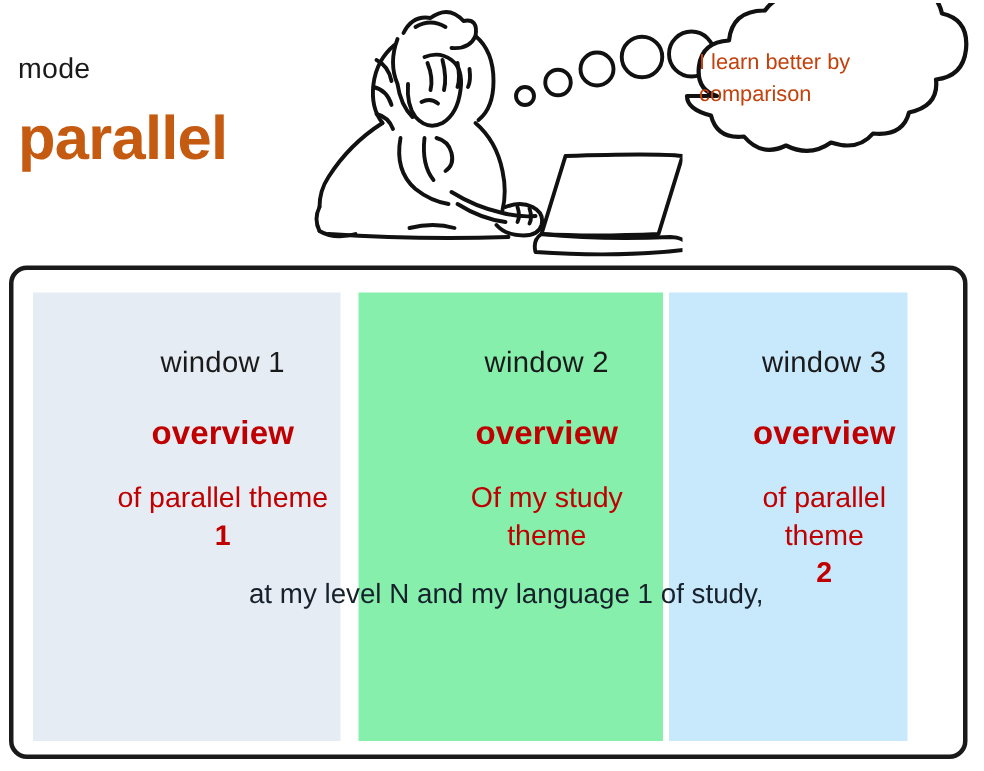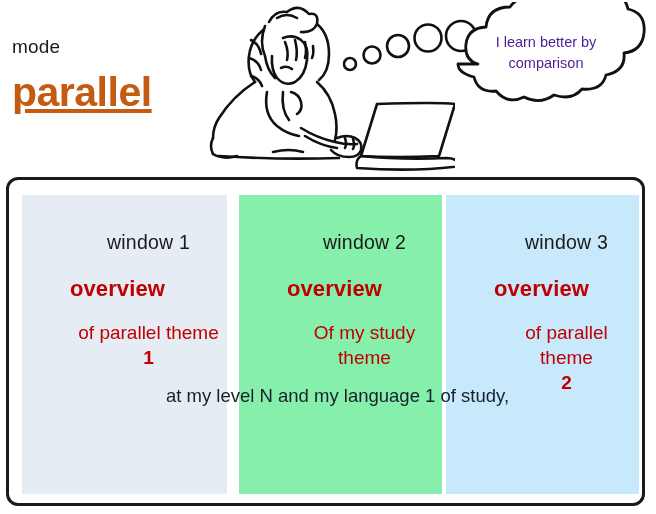--- a/index.html
+++ b/index.html
@@ -28,21 +28,20 @@
     color: #1a1a1a;
     letter-spacing: 0.2px;
   }
   .mode-value {
     position: absolute;
     left: 12px; top: 69px;
     font-size: 41px;
     font-weight: bold;
     color: #c55a11;
     letter-spacing: -0.5px;
-    text-decoration: underline;
   }
 
   
   #illustration {
     position: absolute;
     left: 205px; top: -4px;
     width: 250px; height: 180px;
   }
   #thought-dots {
     position: absolute;
@@ -51,24 +50,23 @@
   }
   #thought-bubble {
     position: absolute;
     left: 440px; top: 2px;
     width: 216px; height: 132px;
   }
   .bubble-text {
     position: absolute;
     left: 466px; top: 32px;
     width: 160px;
-    text-align: center;
     font-size: 14.5px;
     line-height: 21px;
-    color: #4c1d95;
+    color: #c2410c;
   }
 
   
   #board {
     position: absolute;
     left: 6px; top: 177px;
     width: 639px; height: 329px;
     border: 3px solid #1a1a1a;
     border-radius: 12px;
     box-sizing: border-box;
@@ -87,31 +85,31 @@
     width: 205px;
     background: #e6ecf3;
   }
   #panel-2 {
     left: 230px;
     width: 203px;
     background: #86efac;
   }
   #panel-3 {
     left: 437px;
-    width: 193px;
+    width: 159px;
     background: #c8e8fb;
   }
   .panel-title {
     text-align: center;
     font-size: 19.5px;
     color: #1a1a1a;
     letter-spacing: 0.2px;
   }
   .panel-heading {
-    text-align: left;
+    text-align: center;
     font-size: 22px;
     font-weight: bold;
     color: #c00000;
     margin-top: 22px;
     letter-spacing: 0.1px;
   }
   .panel-sub {
     text-align: center;
     font-size: 19px;
     color: #c00000;

